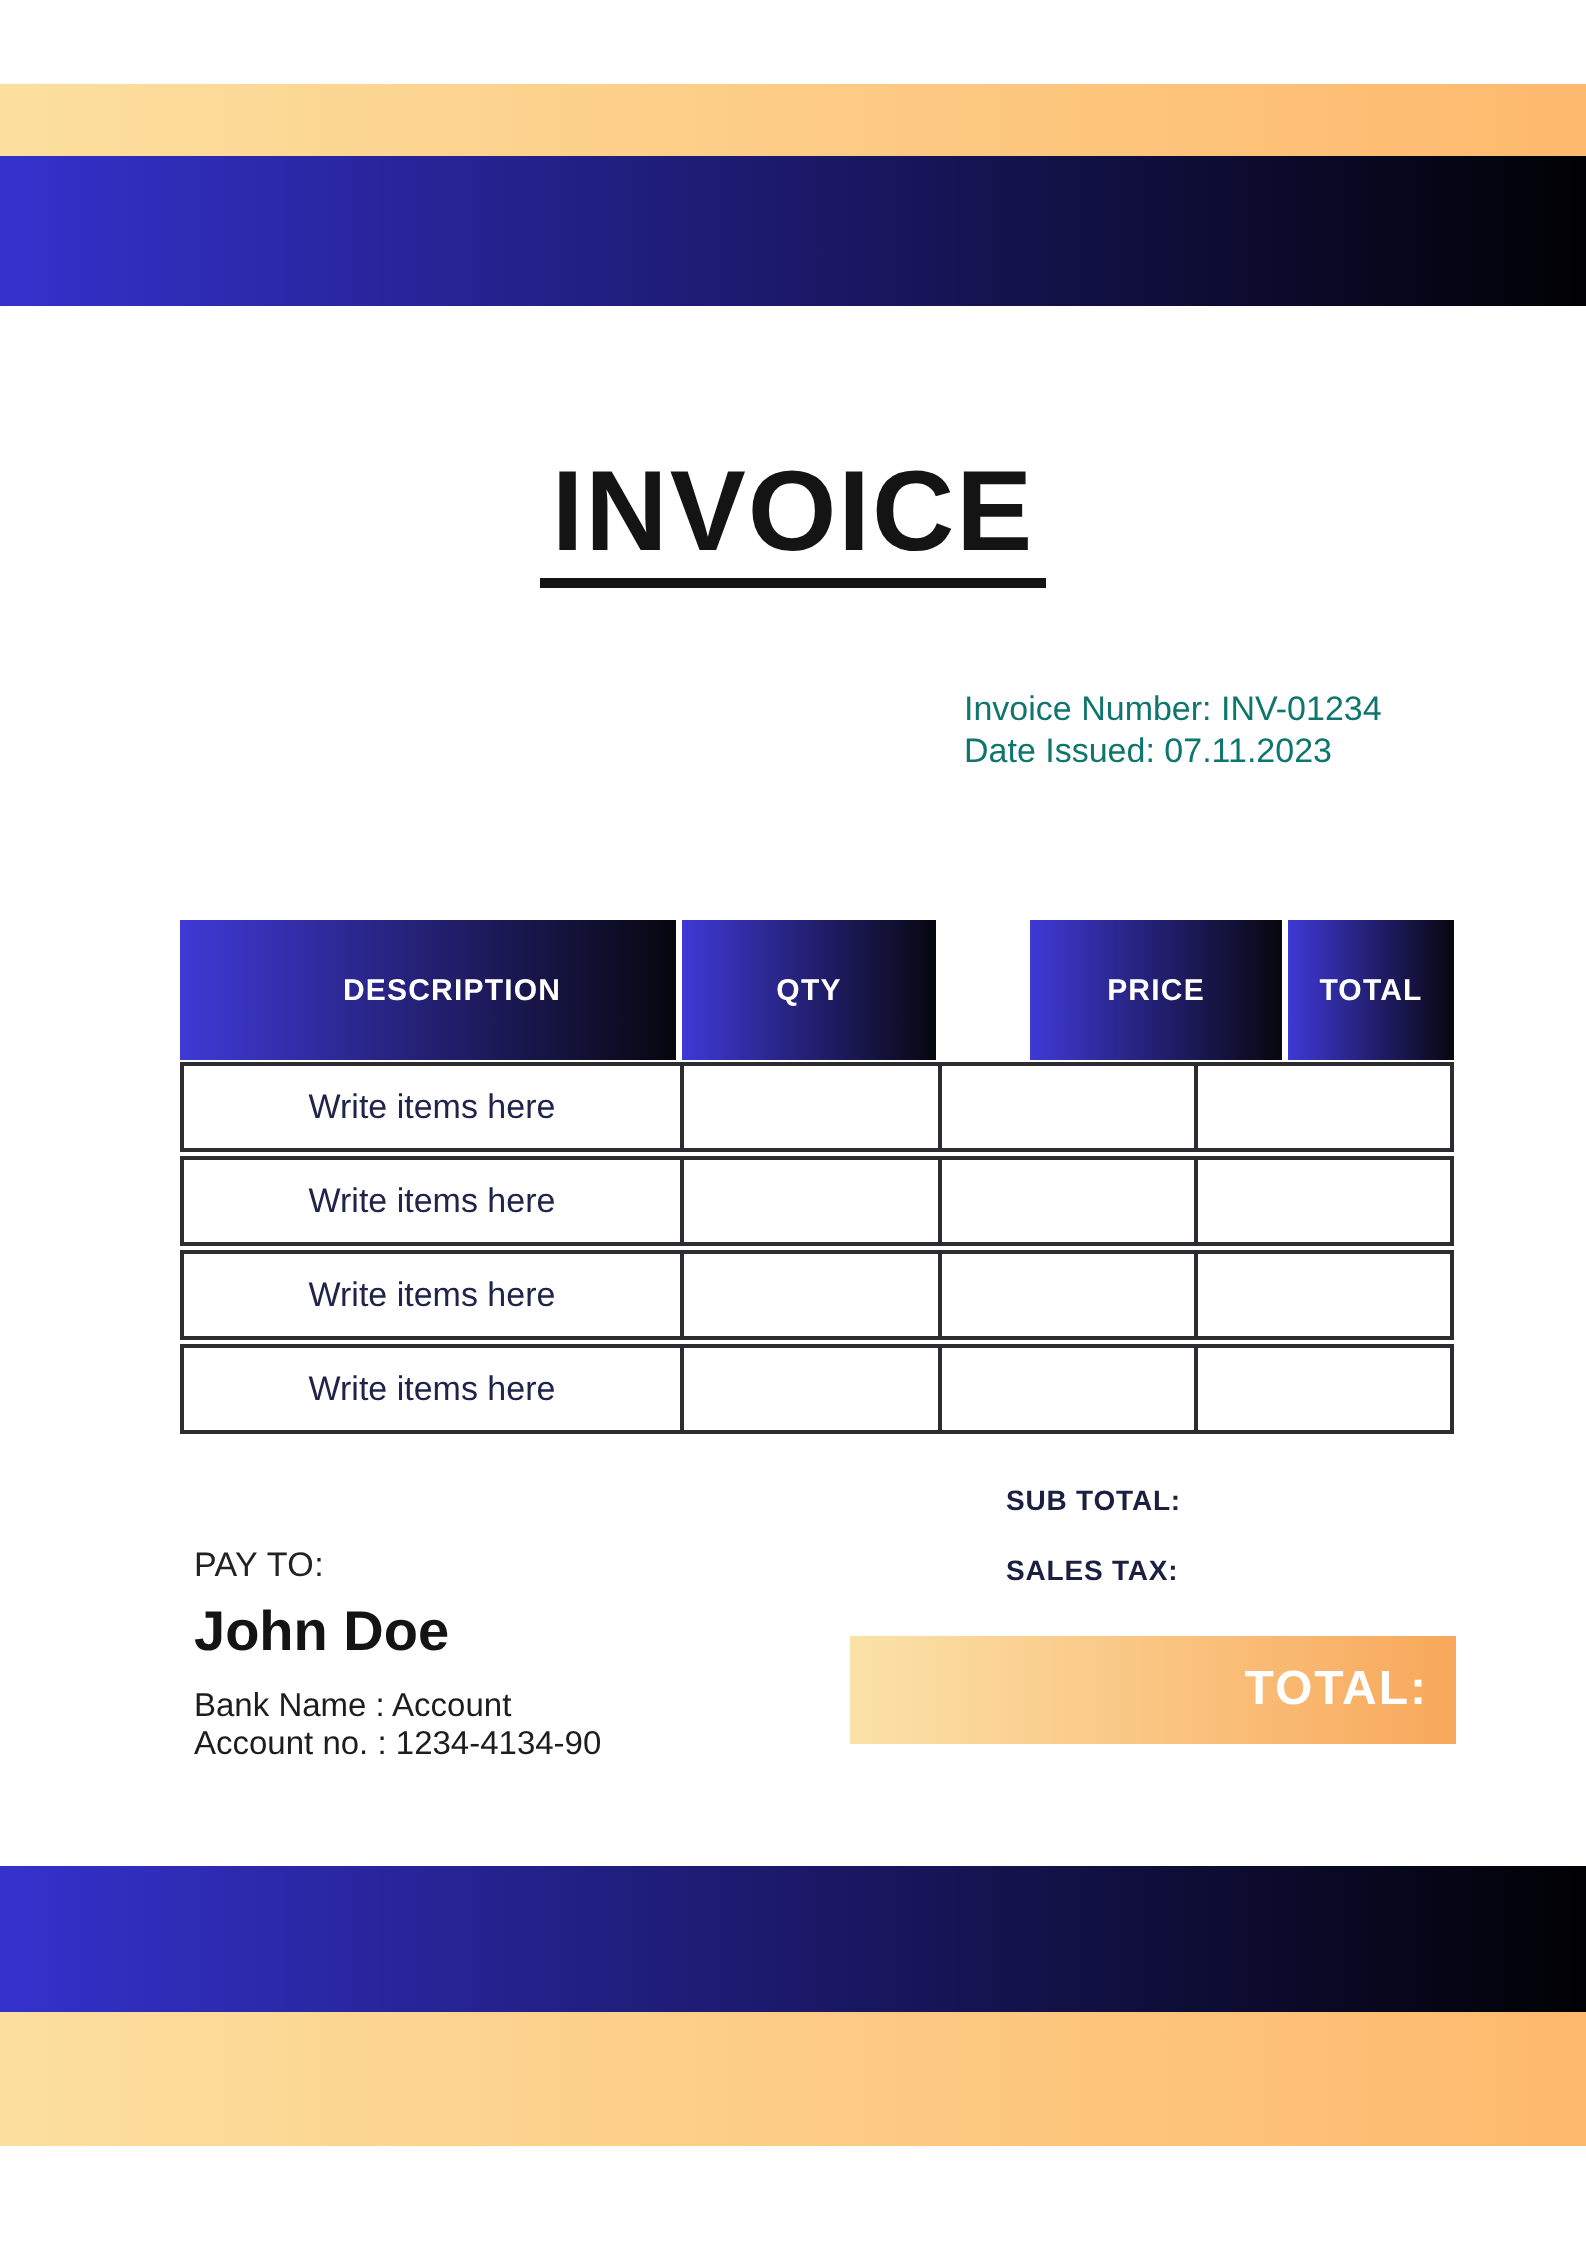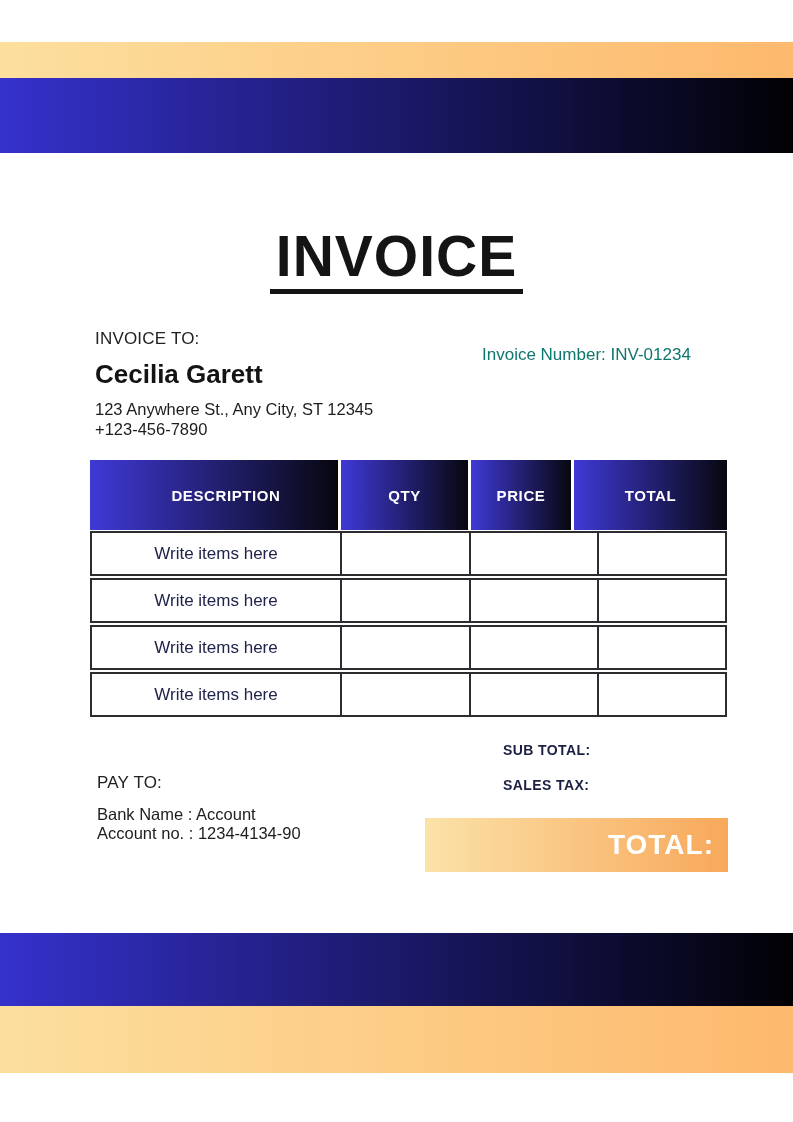--- a/index.html
+++ b/index.html
@@ -40,21 +40,21 @@
   .meta { position: absolute; left: 482px; top: 345px; font-size: 17px; line-height: 20.5px; color: #0f766e; }
 
   .items-table { position: absolute; left: 90px; top: 460px; width: 637px; }
   .thead { display: flex; column-gap: 3px; height: 70px; }
   .th {
     box-sizing: border-box;
     display: flex; align-items: center; justify-content: center;
     background: linear-gradient(90deg, #3f39d6 0%, #07070f 100%);
     color: #ffffff; font-size: 15px; font-weight: 700; letter-spacing: 0.6px;
   }
-  .th.c1 { width: 248px; padding-left: 24px; } .th.c2 { width: 127px; } .th.c3 { width: 100px; } .th.c4 { flex: 1; }
+  .th.c1 { width: 248px; padding-left: 24px; } .th.c2 { width: 127px; } .th.c3 { width: 126px; margin-left: 44px; } .th.c4 { flex: 1; }
   .tbody { margin-top: 1px; border-radius: 13px; }
   .trow {
     box-sizing: border-box;
     display: flex;
     height: 45px;
     border: 2px solid #2c2c31;
     background: #ffffff;
   }
   .trow + .trow { margin-top: 2px; }
   .td {
@@ -78,44 +78,39 @@
   .pay-line { font-size: 16.5px; line-height: 19px; color: #1d1d1d; }
   .pay-line.first { margin-top: 12px; }
 
   .total-bar {
     position: absolute; left: 425px; top: 818px; width: 303px; height: 54px;
     background: linear-gradient(90deg, #fbe2a8 0%, #f8a85b 100%);
     display: flex; align-items: center; justify-content: flex-end;
     padding-right: 14px; box-sizing: border-box;
   }
   .total-bar .total-label {
-    color: #ffffff; font-size: 28px; font-weight: 700; letter-spacing: 1px;
+    color: #ffffff; font-size: 24px; font-weight: 700; letter-spacing: 1px;
   }
 </style>
 </head>
 <body>
 
 <div class="page">
 
   <div class="bar bar-orange-top"></div>
   <div class="bar bar-blue-top"></div>
 
   <div class="title-wrap">
     <h1 class="title">INVOICE</h1>
   </div>
 
-  <section class="bill-to">
-    <div class="section-label">INVOICE TO:</div>
-    <div class="bill-name">Cecilia Garett</div>
-    <div class="bill-line first">123 Anywhere St., Any City, ST 12345</div>
-    <div class="bill-line">+123-456-7890</div>
-  </section>
 
   <section class="meta">
     <div>Invoice Number: INV-01234</div>
+    <div>Date Issued: 07.11.2023</div>
   </section>
 
   <section class="items-table">
     <div class="thead">
       <div class="th c1">DESCRIPTION</div>
       <div class="th c2">QTY</div>
       <div class="th c3">PRICE</div>
       <div class="th c4">TOTAL</div>
     </div>
     <div class="tbody">
@@ -146,20 +141,21 @@
     </div>
   </section>
 
   <div class="totals-labels">
     <div class="tlabel">SUB TOTAL:</div>
     <div class="tlabel">SALES TAX:</div>
   </div>
 
   <section class="pay-to">
     <div class="section-label">PAY TO:</div>
+    <div class="pay-name">John Doe</div>
     <div class="pay-line first">Bank Name : Account</div>
     <div class="pay-line">Account no. : 1234-4134-90</div>
   </section>
 
   <div class="total-bar">
     <span class="total-label">TOTAL:</span>
   </div>
 
   <div class="bar bar-blue-bottom"></div>
   <div class="bar bar-orange-bottom"></div>

